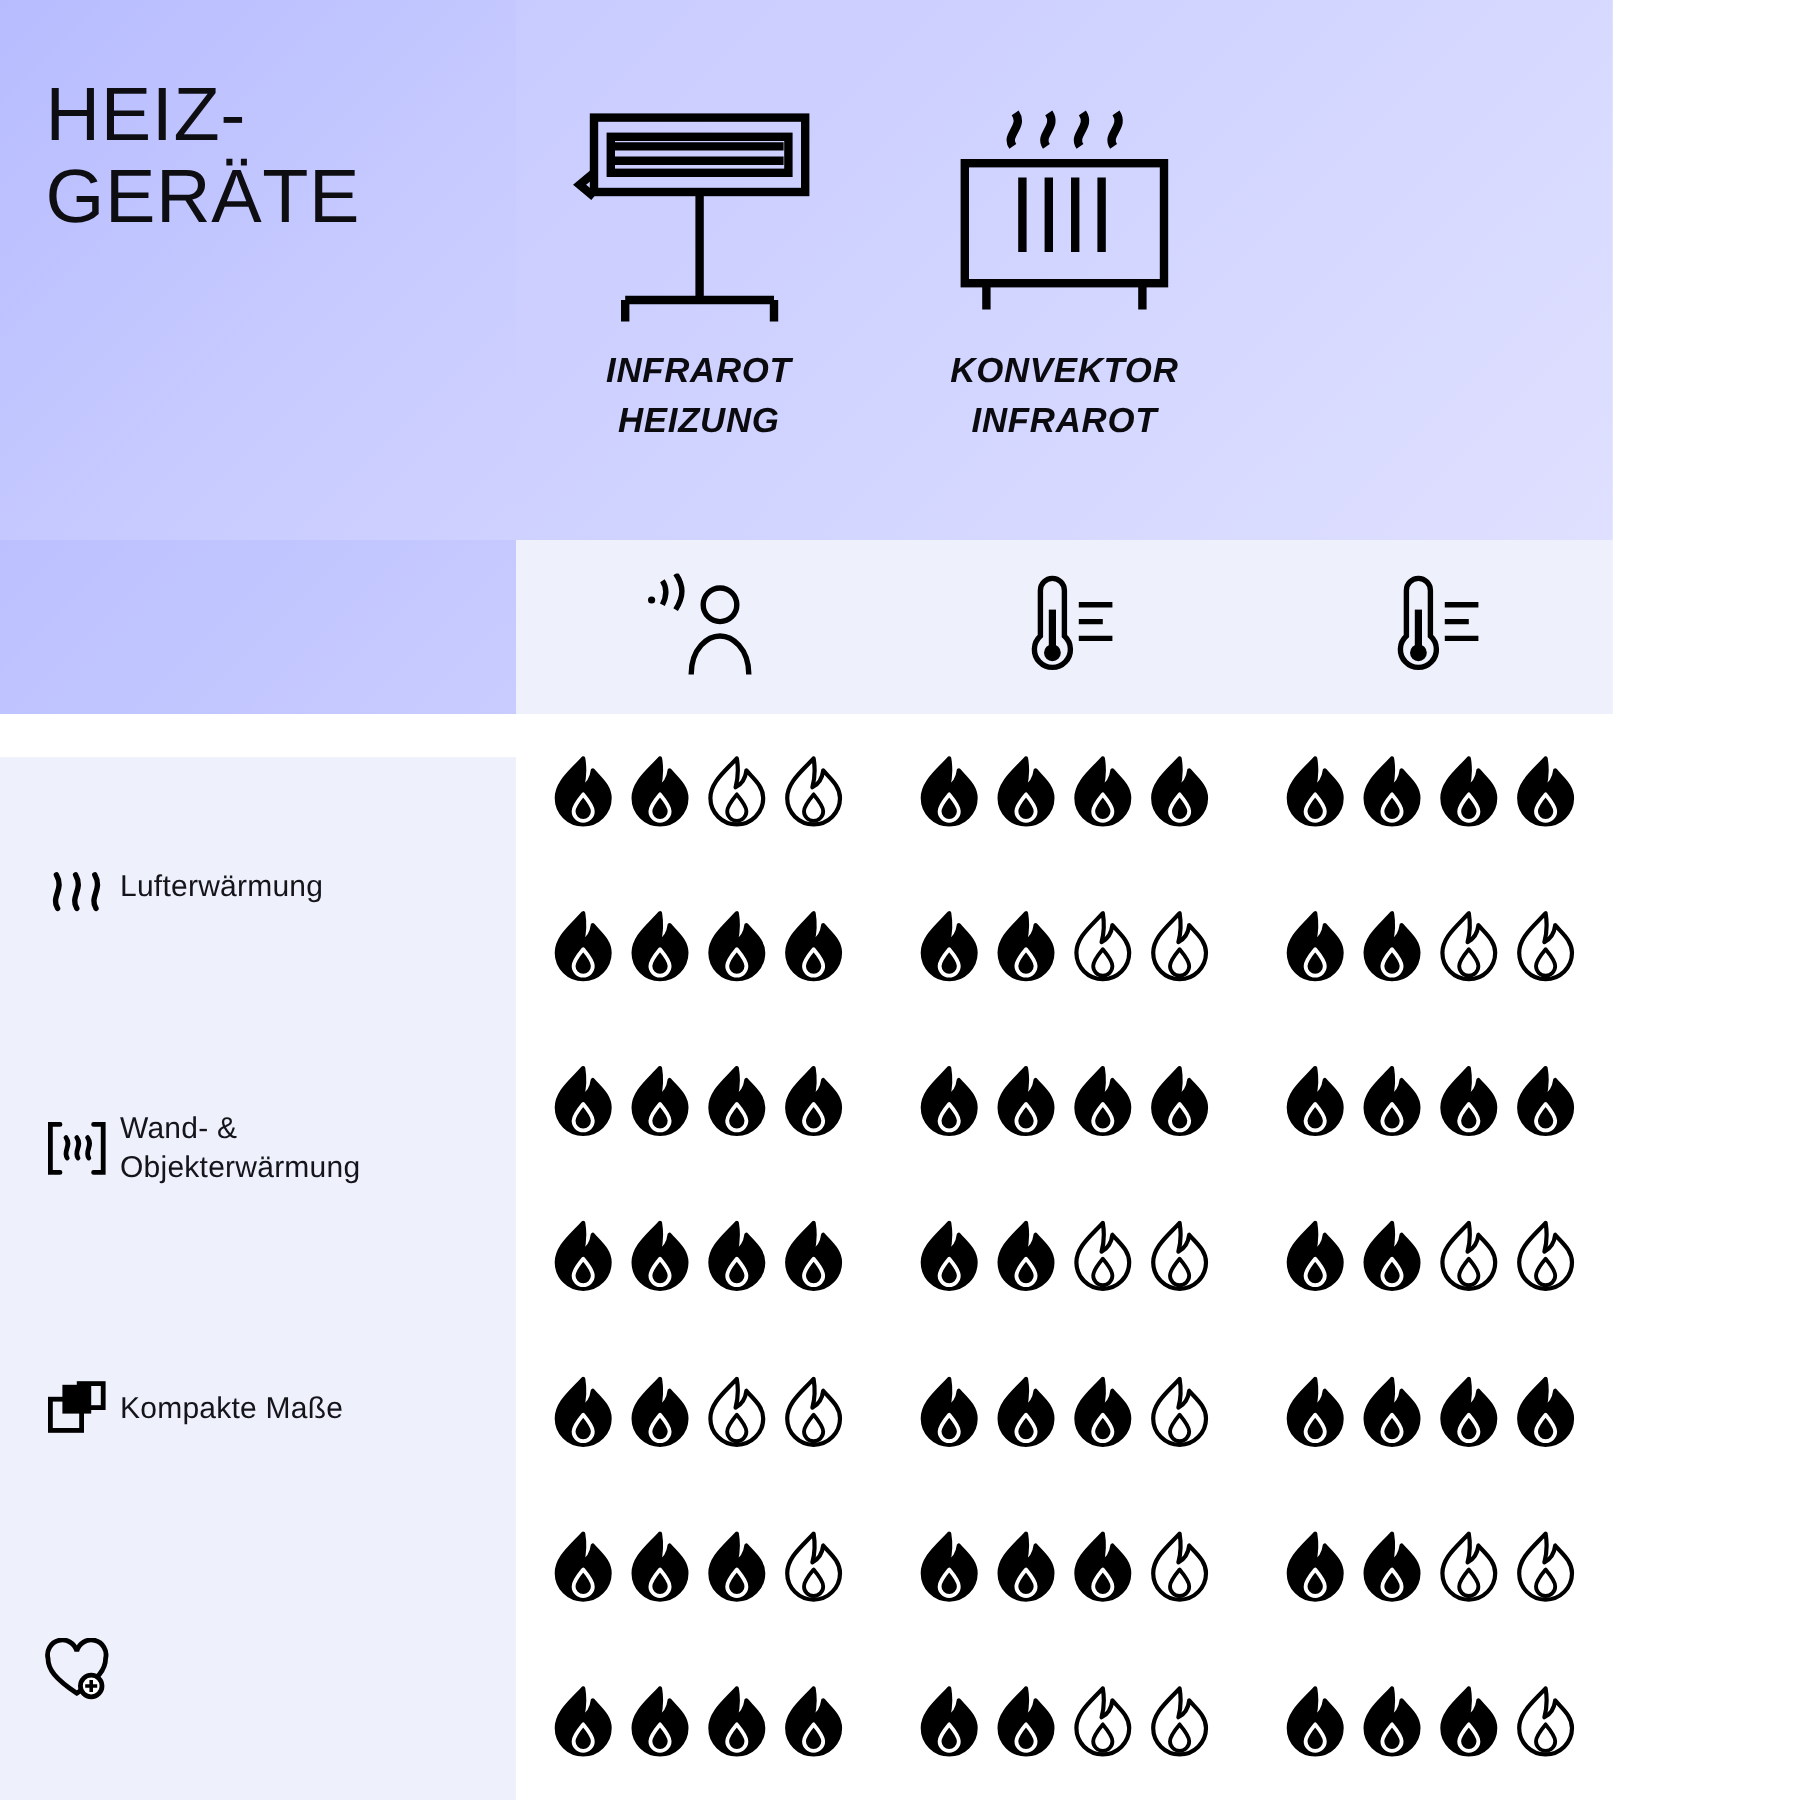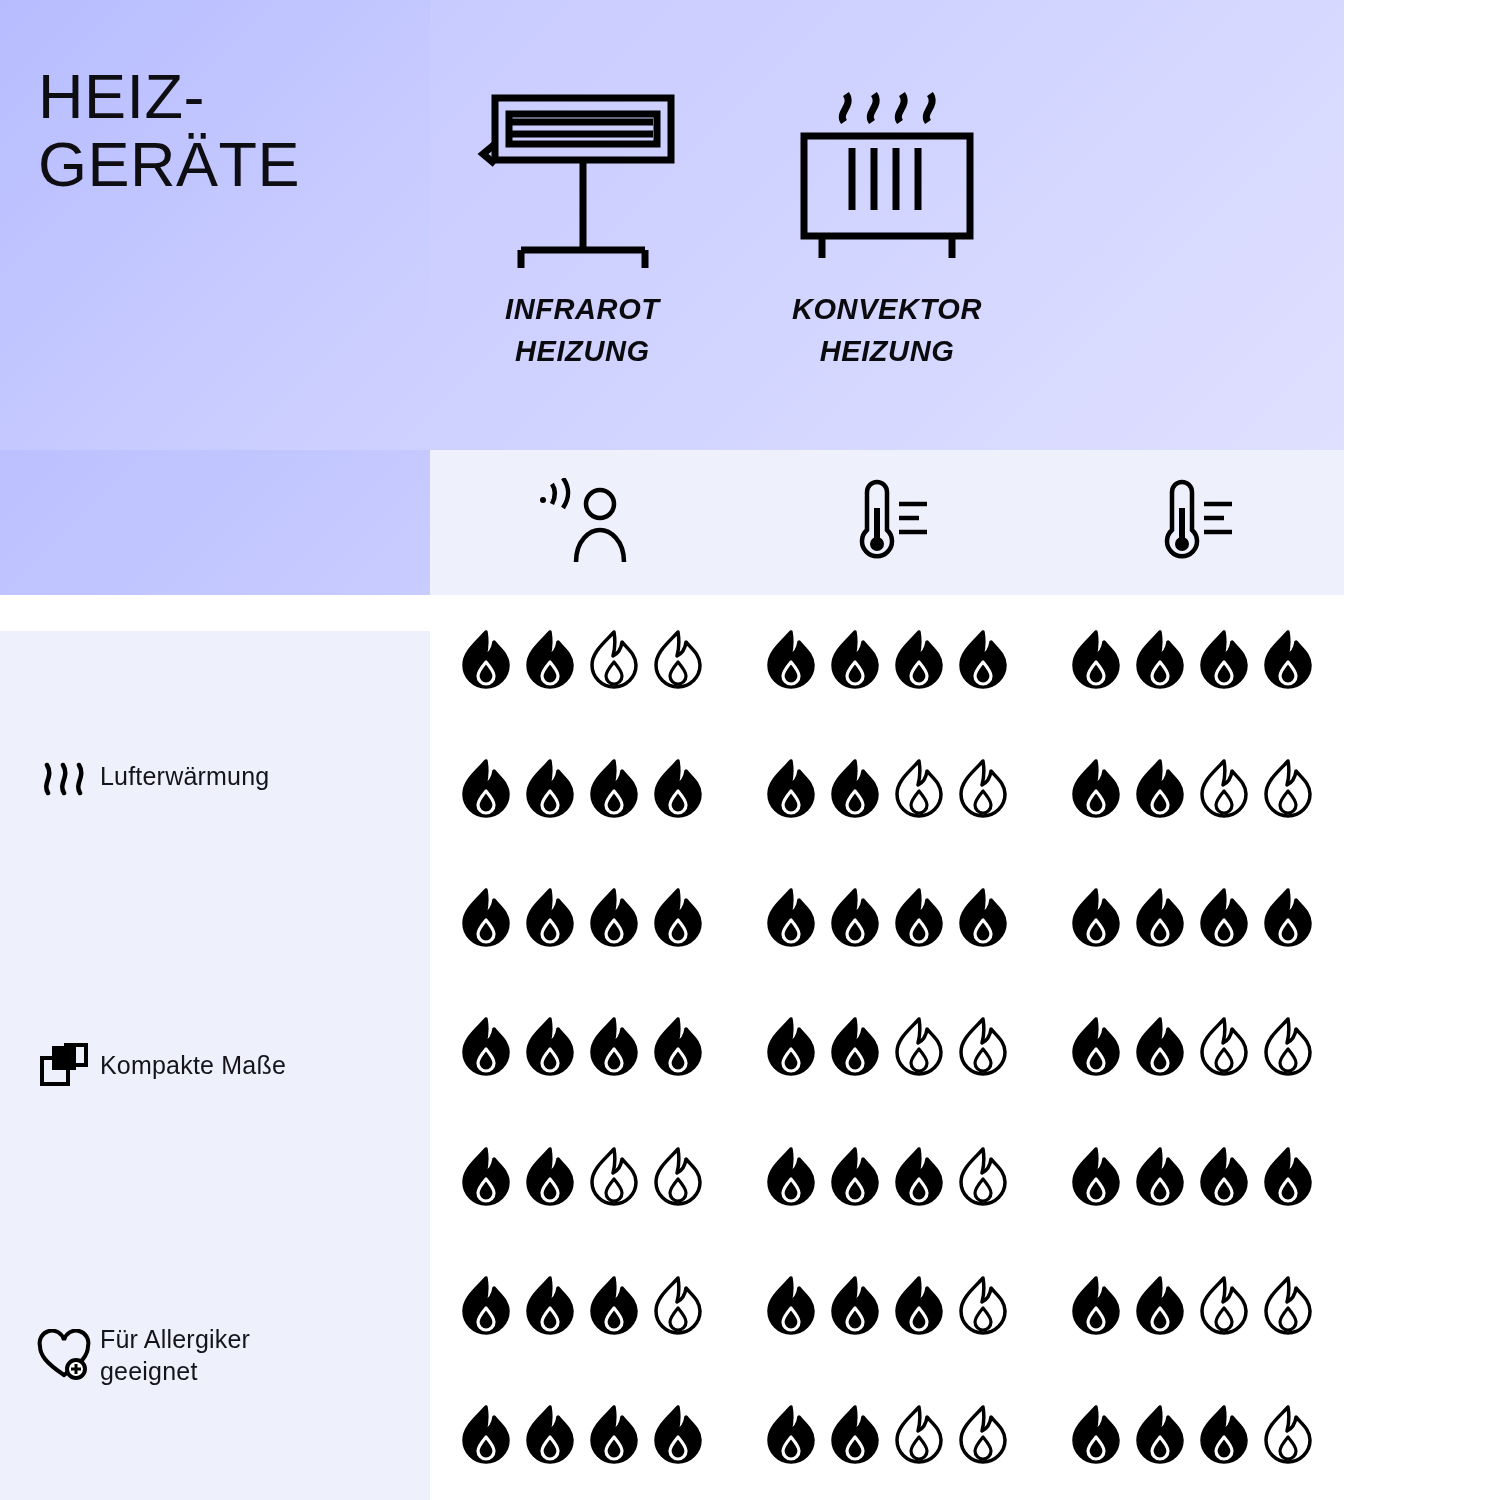--- a/index.html
+++ b/index.html
@@ -175,21 +175,21 @@
           <rect x="22" y="54" width="166" height="100"></rect>
           <line x1="70" y1="66" x2="70" y2="128"></line>
           <line x1="92" y1="66" x2="92" y2="128"></line>
           <line x1="114" y1="66" x2="114" y2="128"></line>
           <line x1="136" y1="66" x2="136" y2="128"></line>
           <line x1="40" y1="154" x2="40" y2="176"></line>
           <line x1="170" y1="154" x2="170" y2="176"></line>
         </svg>
       </div>
       <div class="pname">KONVEKTOR
-HEIZUNG</div>
+INFRAROT</div>
     </div>
 
 
   </div>
 
   <div class="ctrl-left"></div>
   <div class="ctrl-cell">
 
     <div class="ctrl">
       <svg width="120" height="90" viewBox="0 0 120 90" fill="none" stroke="#000" stroke-width="4.5">
@@ -231,20 +231,33 @@
       <div class="ficon">
         <svg width="56" height="46" viewBox="0 0 56 46" fill="none" stroke="#000" stroke-width="4.5" stroke-linecap="round">
           <path d="M12 40 C6 30 18 24 11 12"></path>
           <path d="M28 40 C22 30 34 24 27 12"></path>
           <path d="M44 40 C38 30 50 24 43 12"></path>
         </svg>
       </div>
       <div class="ftext">Lufterwärmung</div>
     </div>
 
+    <div class="feature-label">
+      <div class="ficon">
+        <svg width="56" height="52" viewBox="0 0 56 52" fill="none" stroke="#000" stroke-width="4" stroke-linecap="round">
+          <path d="M14 6 H6 V46 H14"></path>
+          <path d="M42 6 H50 V46 H42"></path>
+          <path d="M20 34 C16 28 24 24 19 17"></path>
+          <path d="M29 34 C25 28 33 24 28 17"></path>
+          <path d="M38 34 C34 28 42 24 37 17"></path>
+        </svg>
+      </div>
+      <div class="ftext">Wand- &amp;
+Objekterwärmung</div>
+    </div>
 
 
 
 
     <div class="feature-label">
       <div class="ficon">
         <svg width="56" height="52" viewBox="0 0 56 52" fill="none" stroke="#000" stroke-width="4">
           <rect x="6" y="18" width="26" height="26"></rect>
           <rect x="18" y="8" width="20" height="20" fill="#000"></rect>
           <rect x="30" y="5" width="20" height="20"></rect>
@@ -255,22 +268,20 @@
 
     <div class="feature-label">
       <div class="ficon">
         <svg width="56" height="52" viewBox="0 0 56 52" fill="none" stroke="#000" stroke-width="4">
           <path d="M28 46 C10 34 4 26 4 17 A11 11 0 0 1 28 11 A11 11 0 0 1 52 17 C52 26 46 34 28 46 Z"></path>
           <circle cx="40" cy="40" r="9" fill="#fff"></circle>
           <line x1="40" y1="35" x2="40" y2="45" stroke-width="3"></line>
           <line x1="35" y1="40" x2="45" y2="40" stroke-width="3"></line>
         </svg>
       </div>
-      <div class="ftext">Für Allergiker
-geeignet</div>
     </div>
 
   </div>
 
   <div class="ratings-cell" id="ratings">
       <div class="rating-row">
         <div class="rating-group">
           <span>
             <svg width="52" height="60" viewBox="0 0 52 60" class="flame">
               <path d="M26 2 C16 13 4 22 4 35 a22 22 0 0 0 44 0 c0 -10 -8 -16 -14 -23 c-1 8 -5 12 -9 14 c3 -11 2 -18 1 -24 z" fill="#000" stroke="#000" stroke-width="3.5" stroke-linejoin="round"></path>

